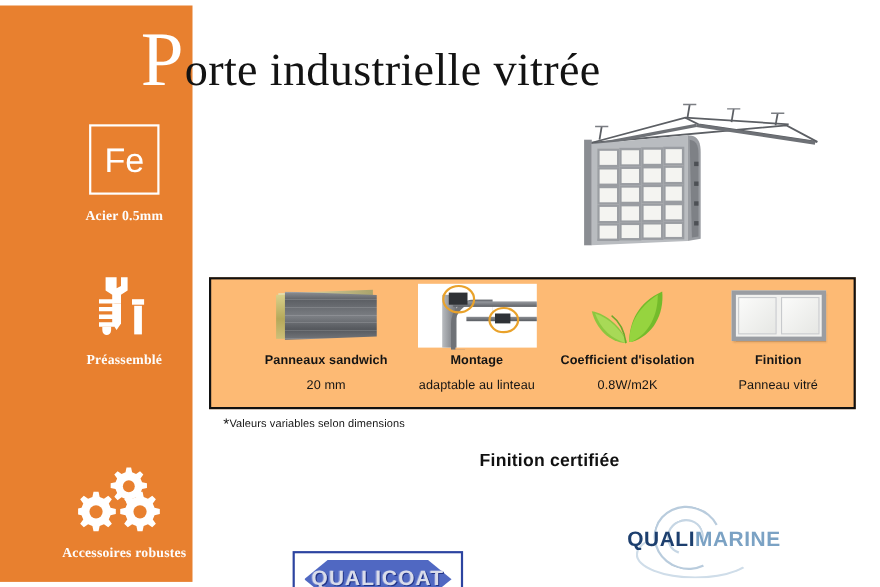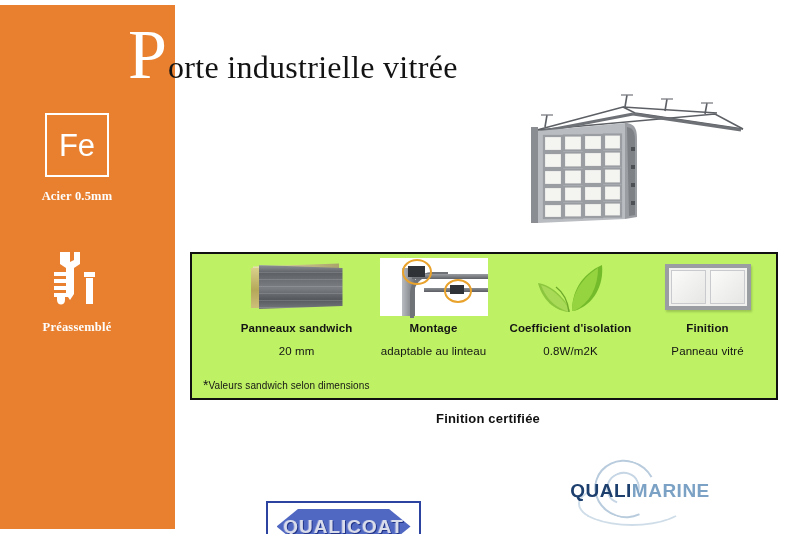--- a/index.html
+++ b/index.html
@@ -26,20 +26,21 @@
     width: 175px;
     height: 524px;
     background: #e8802f;
   }
   .side-block {
     position: absolute;
     left: 0;
     width: 154px;
     text-align: center;
     color: #ffffff;
+    padding-left: 36px;
   }
   .side-caption {
     font-size: 12.5px;
     font-weight: bold;
     letter-spacing: .2px;
     line-height: 19px;
     color: #fdfdfd;
     font-family: Liberation Serif, serif;
   }
 
@@ -86,21 +87,21 @@
   }
   #dropcap {
     font-family: "Liberation Serif", serif;
     font-size: 70px;
     line-height: 62px;
     color: #ffffff;
     font-weight: normal;
   }
   #title-rest {
     font-family: "Liberation Serif", serif;
-    font-size: 32px;
+    font-size: 42px;
     line-height: 50px;
     color: #131313;
     letter-spacing: .3px;
     margin-left: 1px;
   }
 
   
   #hero {
     position: absolute;
     left: 505px;
@@ -108,24 +109,24 @@
     width: 250px;
     height: 140px;
   }
 
   
   #feature-box {
     position: absolute;
     left: 190px;
     top: 252px;
     width: 588px;
-    height: 148px;
+    height: 120px;
     border: 2px solid #111111;
     box-sizing: border-box;
-    background: #bef264;
+    background: #fdba74;
     display: flex;
     padding-left: 36px;
   }
   .feature {
     flex: 1 1 25%;
     position: relative;
     display: flex;
     flex-direction: column;
     align-items: center;
   }
@@ -262,21 +263,21 @@
   }
   #footnote .star {
     font-size: 14px;
     vertical-align: top;
     line-height: 10px;
   }
   #certified {
     position: absolute;
     left: 436px;
     top: 411px;
-    font-size: 13px;
+    font-size: 16px;
     font-weight: bold;
     color: #111111;
     letter-spacing: .2px;
   }
 
   
   #qualicoat {
     position: absolute;
     left: 266px;
     top: 461px;
@@ -390,20 +391,38 @@
                    M8 36 L22 36 L22 40 L8 40 Z M8 43 L22 43 L22 47 L8 47 Z" fill="#ffffff"></path>
           <path d="M11 50 C11 56 19 56 19 50 L19 47 L11 47 Z" fill="#ffffff"></path>
 
           <rect x="40" y="28" width="7" height="26" fill="#ffffff"></rect>
           <rect x="38" y="22" width="11" height="5" fill="#ffffff"></rect>
         </svg>
       </div>
       <div class="side-caption">Préassemblé</div>
     </div>
 
+    <div class="side-block" id="gears-block">
+      <div class="icon-wrap">
+        <svg width="84" height="62" viewBox="0 0 84 62" aria-hidden="true">
+          <g fill="#ffffff">
+
+            <path d="M44 2 l4.2 0 .9 4.4 3.6 1.5 3.6-2.6 3 3 -2.6 3.6 1.5 3.6 4.4 .9 0 4.2 -4.4 .9 -1.5 3.6 2.6 3.6 -3 3 -3.6-2.6 -3.6 1.5 -.9 4.4 -4.2 0 -.9-4.4 -3.6-1.5 -3.6 2.6 -3-3 2.6-3.6 -1.5-3.6 -4.4-.9 0-4.2 4.4-.9 1.5-3.6 -2.6-3.6 3-3 3.6 2.6 3.6-1.5 z"></path>
+            <circle cx="46.1" cy="19.1" r="5.4" fill="#e8802f"></circle>
+
+            <path d="M14 24 l4.6 0 1 4.8 3.9 1.6 3.9-2.8 3.3 3.3 -2.8 3.9 1.6 3.9 4.8 1 0 4.6 -4.8 1 -1.6 3.9 2.8 3.9 -3.3 3.3 -3.9-2.8 -3.9 1.6 -1 4.8 -4.6 0 -1-4.8 -3.9-1.6 -3.9 2.8 -3.3-3.3 2.8-3.9 -1.6-3.9 -4.8-1 0-4.6 4.8-1 1.6-3.9 -2.8-3.9 3.3-3.3 3.9 2.8 3.9-1.6 z"></path>
+            <circle cx="16.3" cy="42.3" r="6" fill="#e8802f"></circle>
+
+            <path d="M54 24 l4.6 0 1 4.8 3.9 1.6 3.9-2.8 3.3 3.3 -2.8 3.9 1.6 3.9 4.8 1 0 4.6 -4.8 1 -1.6 3.9 2.8 3.9 -3.3 3.3 -3.9-2.8 -3.9 1.6 -1 4.8 -4.6 0 -1-4.8 -3.9-1.6 -3.9 2.8 -3.3-3.3 2.8-3.9 -1.6-3.9 -4.8-1 0-4.6 4.8-1 1.6-3.9 -2.8-3.9 3.3-3.3 3.9 2.8 3.9-1.6 z"></path>
+            <circle cx="56.3" cy="42.3" r="6" fill="#e8802f"></circle>
+          </g>
+        </svg>
+      </div>
+      <div class="side-caption">Accessoires robustes</div>
+    </div>
   </div>
 
   <div id="title-row">
     <span id="dropcap">P</span>
     <span id="title-rest">orte industrielle vitrée</span>
   </div>
 
   <div id="hero">
     <svg width="250" height="140" viewBox="0 0 250 140" aria-hidden="true">
 
@@ -525,21 +544,21 @@
           <div class="pane"></div>
           <div class="pane"></div>
         </div>
       </div>
       <div class="feature-label">Finition</div>
       <div class="feature-value">Panneau vitré</div>
     </div>
   </div>
 
   <div id="footnote">
-    <span class="star">*</span><span>Valeurs sandwich selon dimensions</span>
+    <span class="star">*</span><span>Valeurs variables selon dimensions</span>
   </div>
 
   <div id="certified">Finition certifiée</div>
 
   <div id="qualicoat">
     <div class="diamond">
       <div class="shape"></div>
       <div class="word">QUALICOAT</div>
     </div>
   </div>

